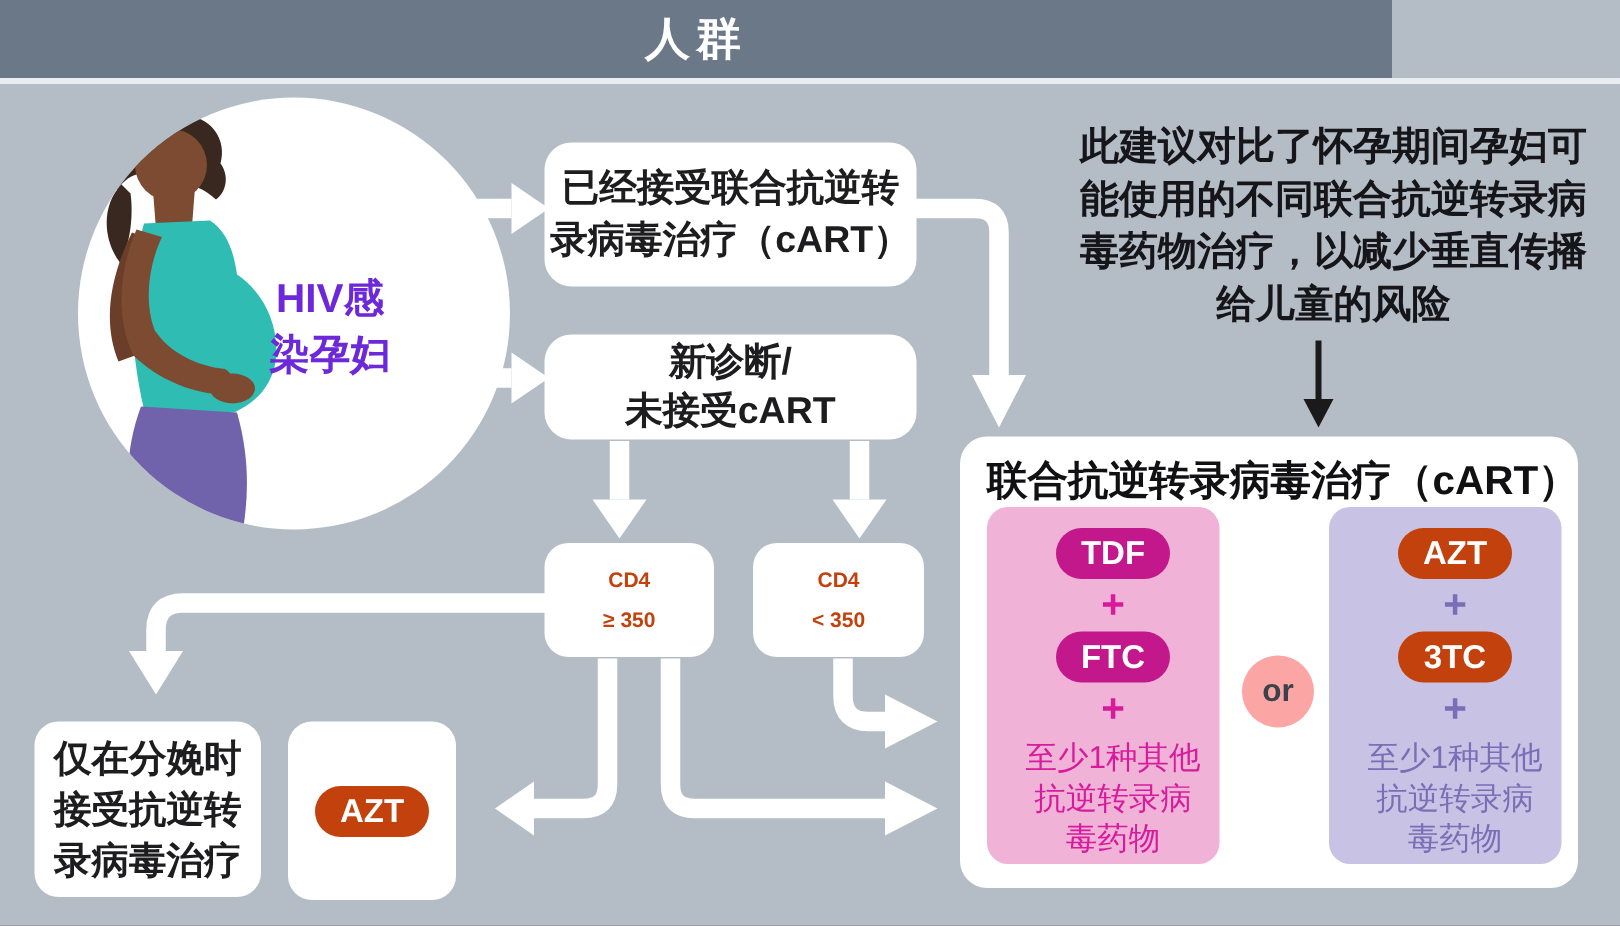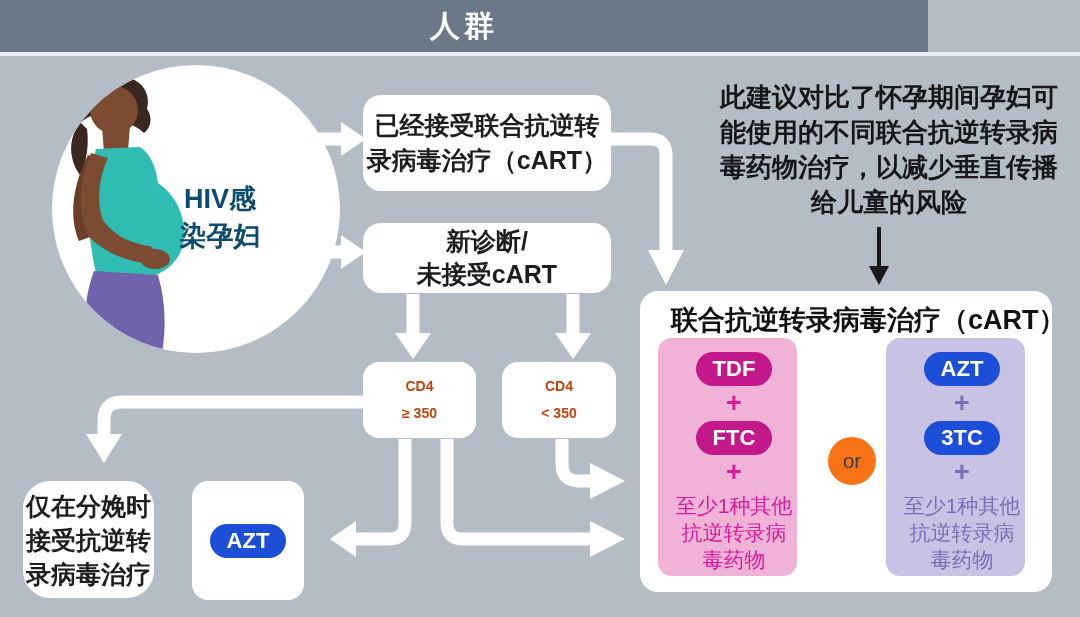--- a/index.html
+++ b/index.html
@@ -25,69 +25,69 @@
     color:#1d1d1f;
   }
   .ml{white-space:pre-line;text-align:center;}
 
   .circle{
     position:absolute;left:52px;top:65px;width:288px;height:288px;
     border-radius:50%;background:#ffffff;overflow:hidden;z-index:2;
   }
   .hiv-label{
     position:absolute;left:156px;top:181px;width:128px;z-index:3;
-    font-size:27px;line-height:37px;font-weight:600;color:#0c4a6e;
+    font-size:27px;line-height:37px;font-weight:600;color:#6d28d9;
     text-align:center;white-space:pre-line;
   }
 
   .box-oncart{left:363px;top:95px;width:248px;height:96px;font-size:25px;line-height:35px;font-weight:600;}
   .box-newdiag{left:363px;top:223px;width:248px;height:70px;font-size:25px;line-height:33px;font-weight:600;}
   .box-cd4{width:113px;height:76px;border-radius:16px;font-size:14px;line-height:27px;font-weight:700;color:#c2410c;}
   .box-cd4-high{left:363px;top:362px;}
   .box-cd4-low{left:502px;top:362px;width:114px;}
-  .box-delivery{left:23px;top:481px;width:131px;height:117px;border-radius:27px;font-size:25px;line-height:34px;font-weight:600;}
+  .box-delivery{left:23px;top:481px;width:151px;height:117px;border-radius:16px;font-size:25px;line-height:34px;font-weight:600;}
   .box-mono{left:192px;top:481px;width:112px;height:119px;border-radius:16px;font-size:25px;line-height:31px;font-weight:600;gap:4px;}
 
   .note{
     position:absolute;left:703px;top:80px;width:372px;z-index:2;
     font-size:26px;line-height:35px;font-weight:600;color:#16161a;
     white-space:pre-line;
     text-align:center;
   }
 
   .cart-box{
     position:absolute;left:640px;top:291px;width:412px;height:301px;
     background:#ffffff;border-radius:18px;z-index:2;
   }
   .cart-title{
     position:absolute;left:18px;top:11px;font-size:27px;font-weight:700;color:#111114;
-    letter-spacing:0px;white-space:nowrap;margin-left:13px;
+    letter-spacing:0px;white-space:nowrap;
   }
   .panel{
-    position:absolute;top:47px;width:139px;height:238px;border-radius:14px;
+    position:absolute;top:47px;width:155px;height:238px;border-radius:14px;
     display:flex;flex-direction:column;align-items:center;padding-top:14px;box-sizing:border-box;padding-left:13px;
   }
   .panel-a{left:18px;background:#f0b3d7;}
   .panel-b{left:246px;background:#c8c3e4;}
   .pill{
     color:#ffffff;font-weight:700;font-size:22px;line-height:22px;
     padding:6px 17px;border-radius:999px;
   }
   .pill-magenta{background:#c2188c;}
-  .pill-purple{background:#1d4ed8;}
+  .pill-purple{background:#c2410c;}
   .plus{font-size:27px;font-weight:700;line-height:27px;margin:4px 0;}
   .plus-a{color:#d81b9c;}
   .plus-b{color:#7a6fb6;}
   .other{font-size:21px;line-height:27px;font-weight:400;white-space:pre-line;text-align:center;margin-top:2px;}
   .other-a{color:#d81b9c;}
   .other-b{color:#7a6fb6;}
   .or-circle{
     position:absolute;left:828px;top:437px;width:48px;height:48px;border-radius:50%;
-    background:#f97316;display:flex;align-items:center;justify-content:center;
-    font-size:21px;font-weight:400;color:#3c424b;z-index:3;
+    background:#fca5a5;display:flex;align-items:center;justify-content:center;
+    font-size:21px;font-weight:700;color:#3c424b;z-index:3;
   }
 
   .watermark{
     position:absolute;right:6px;bottom:8px;z-index:6;
     font-size:31px;font-weight:700;color:#ffffff;letter-spacing:1px;
     text-shadow:2px 0 0 #3a3a3a,-2px 0 0 #3a3a3a,0 2px 0 #3a3a3a,0 -2px 0 #3a3a3a,
                 2px 2px 0 #3a3a3a,-2px -2px 0 #3a3a3a,2px -2px 0 #3a3a3a,-2px 2px 0 #3a3a3a;
   }
 </style>
 </head>

